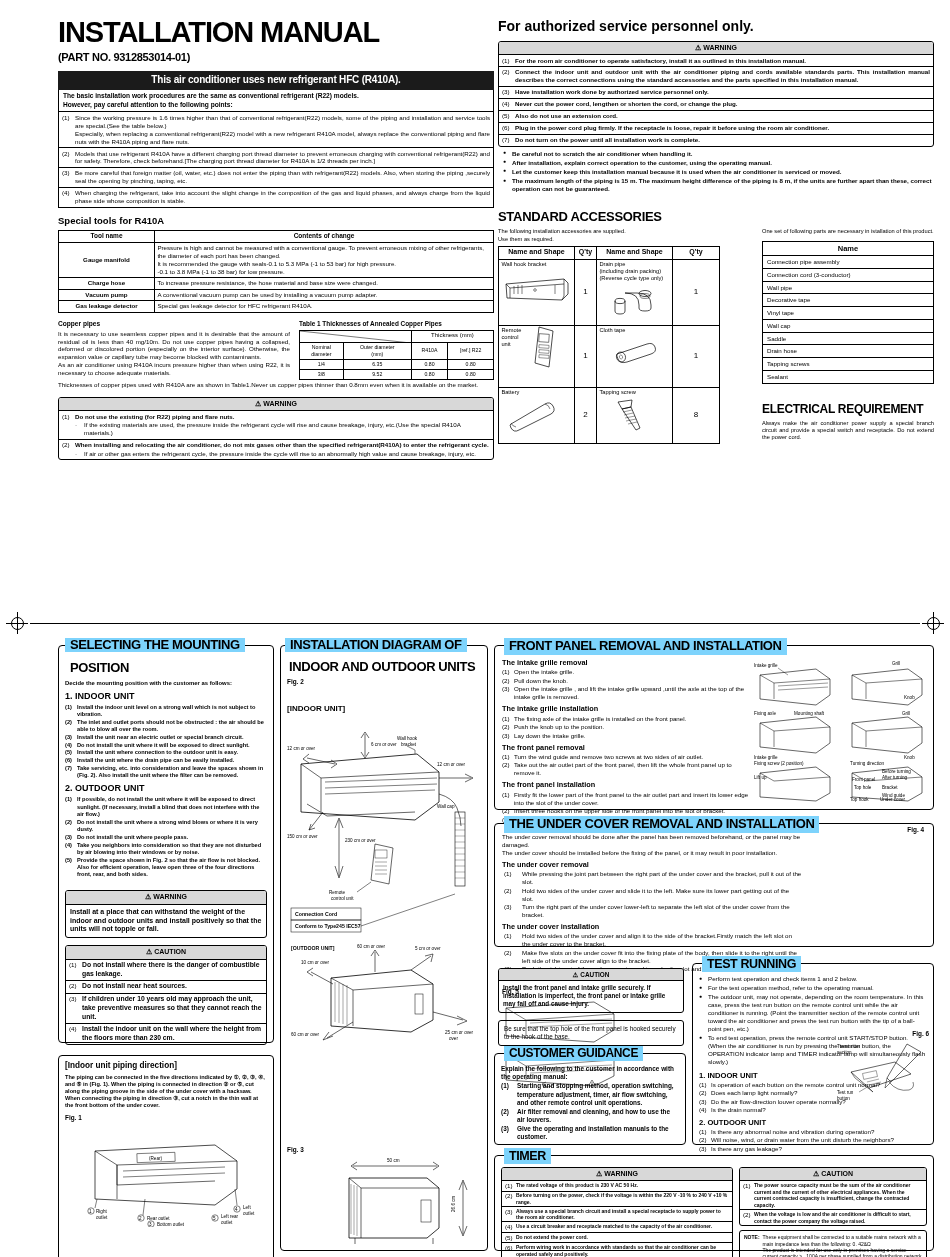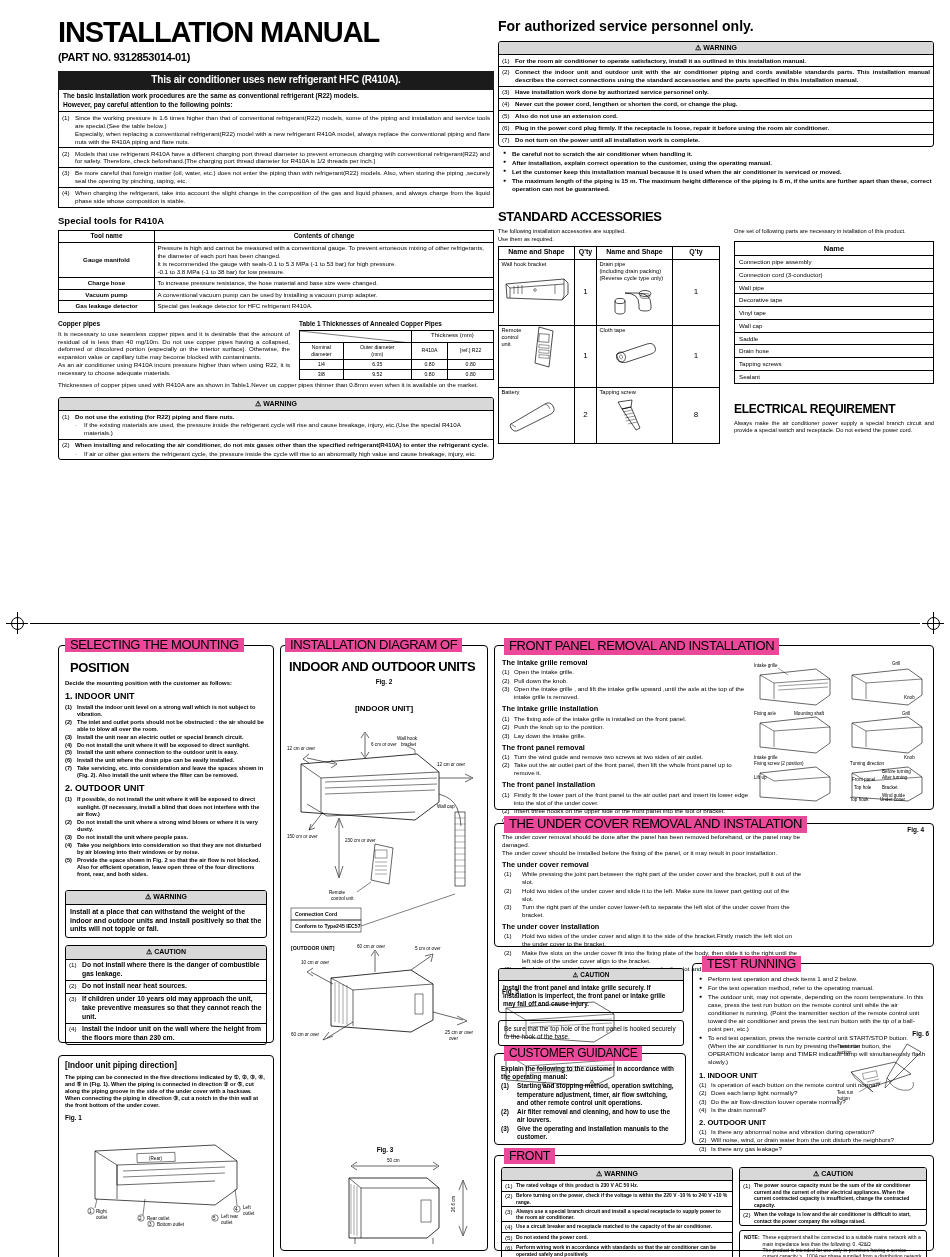--- a/index.html
+++ b/index.html
@@ -52,22 +52,22 @@
   ul.dots { list-style:none; margin:3px 0 0; padding:0; }
   ul.dots li { position:relative; padding-left:9px; margin-bottom:1.2px; font-weight:bold; }
   ul.dots li::before { content:"\25CF"; position:absolute; left:0; top:-0.4px; font-size:5.2px;}
 
   .fs-sm { font-size:5.7px; }
   .fs-xs { font-size:5.0px; }
 
   
   .panel { position:absolute; border:0.8px solid #000; border-radius:4px; }
   .panel > .ptitle {
-    position:absolute; top:-8px; left:9px; background:#ec4899; padding:0 5px;
-    font-size:13px; font-weight:normal; letter-spacing:-0.4px; white-space:nowrap;
+    position:absolute; top:-8px; left:9px; background:#7dd3fc; padding:0 5px;
+    font-size:13px; font-weight:bold; letter-spacing:-0.4px; white-space:nowrap;
   }
   .panel > .ptitle.two { top:-8px; line-height:1.06; }
   .panel .pbody { padding:12px 6px 5px; }
   h4 { font-size:7.3px; font-weight:bold; margin:3px 0 1px; }
 
   ol.num { list-style:none; margin:0; padding:0; }
   ol.num li { position:relative; padding-left:12px; margin-bottom:0.6px; }
   ol.num li .n { position:absolute; left:0; top:0; }
   svg { display:block; }
   .ln { stroke:#000; fill:none; }
@@ -343,21 +343,21 @@
                 <path class="ln" stroke-width="0.7" d="M12 11 L21 9 L30 30 L26 32 Z"></path>
                 <path class="ln" stroke-width="0.4" d="M13 14 L22 12 M14 17 L23 15 M15 20 L25 18 M16 23 L26 21 M18 26 L27 24"></path>
               </svg>
             </td>
             <td style="text-align:center; vertical-align:middle; font-size:8px;">8</td>
           </tr>
         </tbody>
           </table>
       </div>
 
-      <div style="flex:1;">
+      <div style="flex:1;margin-left:28px;">
         <div class="fs-sm">One set of following parts are necessary in istallation of this product.</div>
         <table style="margin-top:5px;">
           <tbody>
               <tr>
                 <th style="text-align:center; font-size:7.5px; padding:2px;">Name</th>
               </tr>
           <tr>
                 <td style="padding:1.9px 4px;">Connection pipe assembly</td>
               </tr>
           <tr>
@@ -490,21 +490,21 @@
       <text class="lbl" x="178" y="92">outlet</text>
       <path class="ln" stroke-width="0.5" d="M170 66 L172 82"></path>
 
       <circle class="ln" cx="150" cy="95" r="3.2" stroke-width="0.5"></circle>
       <text class="lbl" x="148" y="97" font-size="4">5</text>
       <text class="lbl" x="156" y="95">Left rear</text>
       <text class="lbl" x="156" y="101">outlet</text>
     </svg>
   </div>
 
-  <div class="panel" style="left:280px; top:645px; width:208px; height:606px;text-align:center;">
+  <div class="panel" style="left:280px; top:645px; width:208px; height:606px;">
     <div class="ptitle two" style="left:4px;">
       <div>INSTALLATION DIAGRAM OF</div>
     </div>
     <div style="position:absolute; top:13px; left:8px; font-size:13px; font-weight:bold; letter-spacing:-0.4px;">INDOOR AND OUTDOOR UNITS</div>
 
     <div class="pbody" style="padding-top:32px;">
       <div class="fig">Fig. 2</div>
       <div style="font-size:8px; font-weight:bold; margin-top:18px;">[INDOOR UNIT]</div>
 
       <svg width="196" height="330" viewBox="0 0 196 330" style="margin-top:2px;">
@@ -656,21 +656,21 @@
           <text class="lbl" x="128" y="142">Wind guide</text>
           <text class="lbl" x="96" y="146">Top hook</text>
           <text class="lbl" x="126" y="146">Under cover</text>
         </svg>
         <div class="fig" style="position:absolute; right:2px; bottom:-2px;">Fig. 4</div>
       </div>
     </div>
   </div>
 
   <div class="panel" style="left:494px; top:823px; width:440px; height:124px;">
-    <div class="ptitle">THE UNDER COVER REMOVAL AND INSTALATION</div>
+    <div class="ptitle">THE UNDER COVER REMOVAL AND INSTALLATION</div>
     <div class="pbody" style="padding:9px 7px 4px; display:flex; gap:6px;flex-direction:column;">
       <div style="width:300px;">
         <div>The under cover removal should be done after the panel has been removed beforehand, or the panel may be damaged.</div>
         <div>The under cover should be installed before the fixing of the panel, or it may result in poor installation.</div>
         <h4>The under cover removal</h4>
         <ol class="num" style="padding-left:2px;">
           <li style="padding-left:18px;"><span class="n">(1)</span><span>While pressing the joint part between the right part of the under cover and the bracket, pull it out of the slot.</span></li>
           <li style="padding-left:18px;"><span class="n">(2)</span><span>Hold two sides of the under cover and slide it to the left. Make sure its lower part getting out of the slot.</span></li>
           <li style="padding-left:18px;"><span class="n">(3)</span><span>Turn the right part of the under cover lower-left to separate the left slot of the under cover from the bracket.</span></li>
         </ol>
@@ -758,21 +758,21 @@
           <path class="ln" stroke-width="0.5" d="M56 44 q8 10 20 8 q6 -2 4 -8"></path>
           <text class="lbl" x="4" y="56">Test run</text>
           <text class="lbl" x="4" y="62">button</text>
           <path class="ln" stroke-width="0.4" d="M26 54 L36 48"></path>
         </svg>
       </div>
     </div>
   </div>
 
   <div class="panel" style="left:494px; top:1155px; width:440px; height:96px;">
-    <div class="ptitle" style="font-size:12.5px;">FRONT</div>
+    <div class="ptitle" style="font-size:12.5px;">TIMER</div>
     <div class="pbody" style="padding:11px 6px 4px; display:flex; gap:6px;">
       <div class="warnbox" style="width:232px;">
         <div class="warnhead">
           <span class="tri">⚠</span><span>WARNING</span>
         </div>
         <div class="wrow" style="padding:0.8px 3px;">
             <div class="wnum" style="width:11px;flex:0 0 11px;">(1)</div>
             <div class="wtxt bold fs-xs">The rated voltage of this product is 230 V AC 50 Hz.</div>
           </div>
         <div class="wrow" style="padding:0.8px 3px;">

